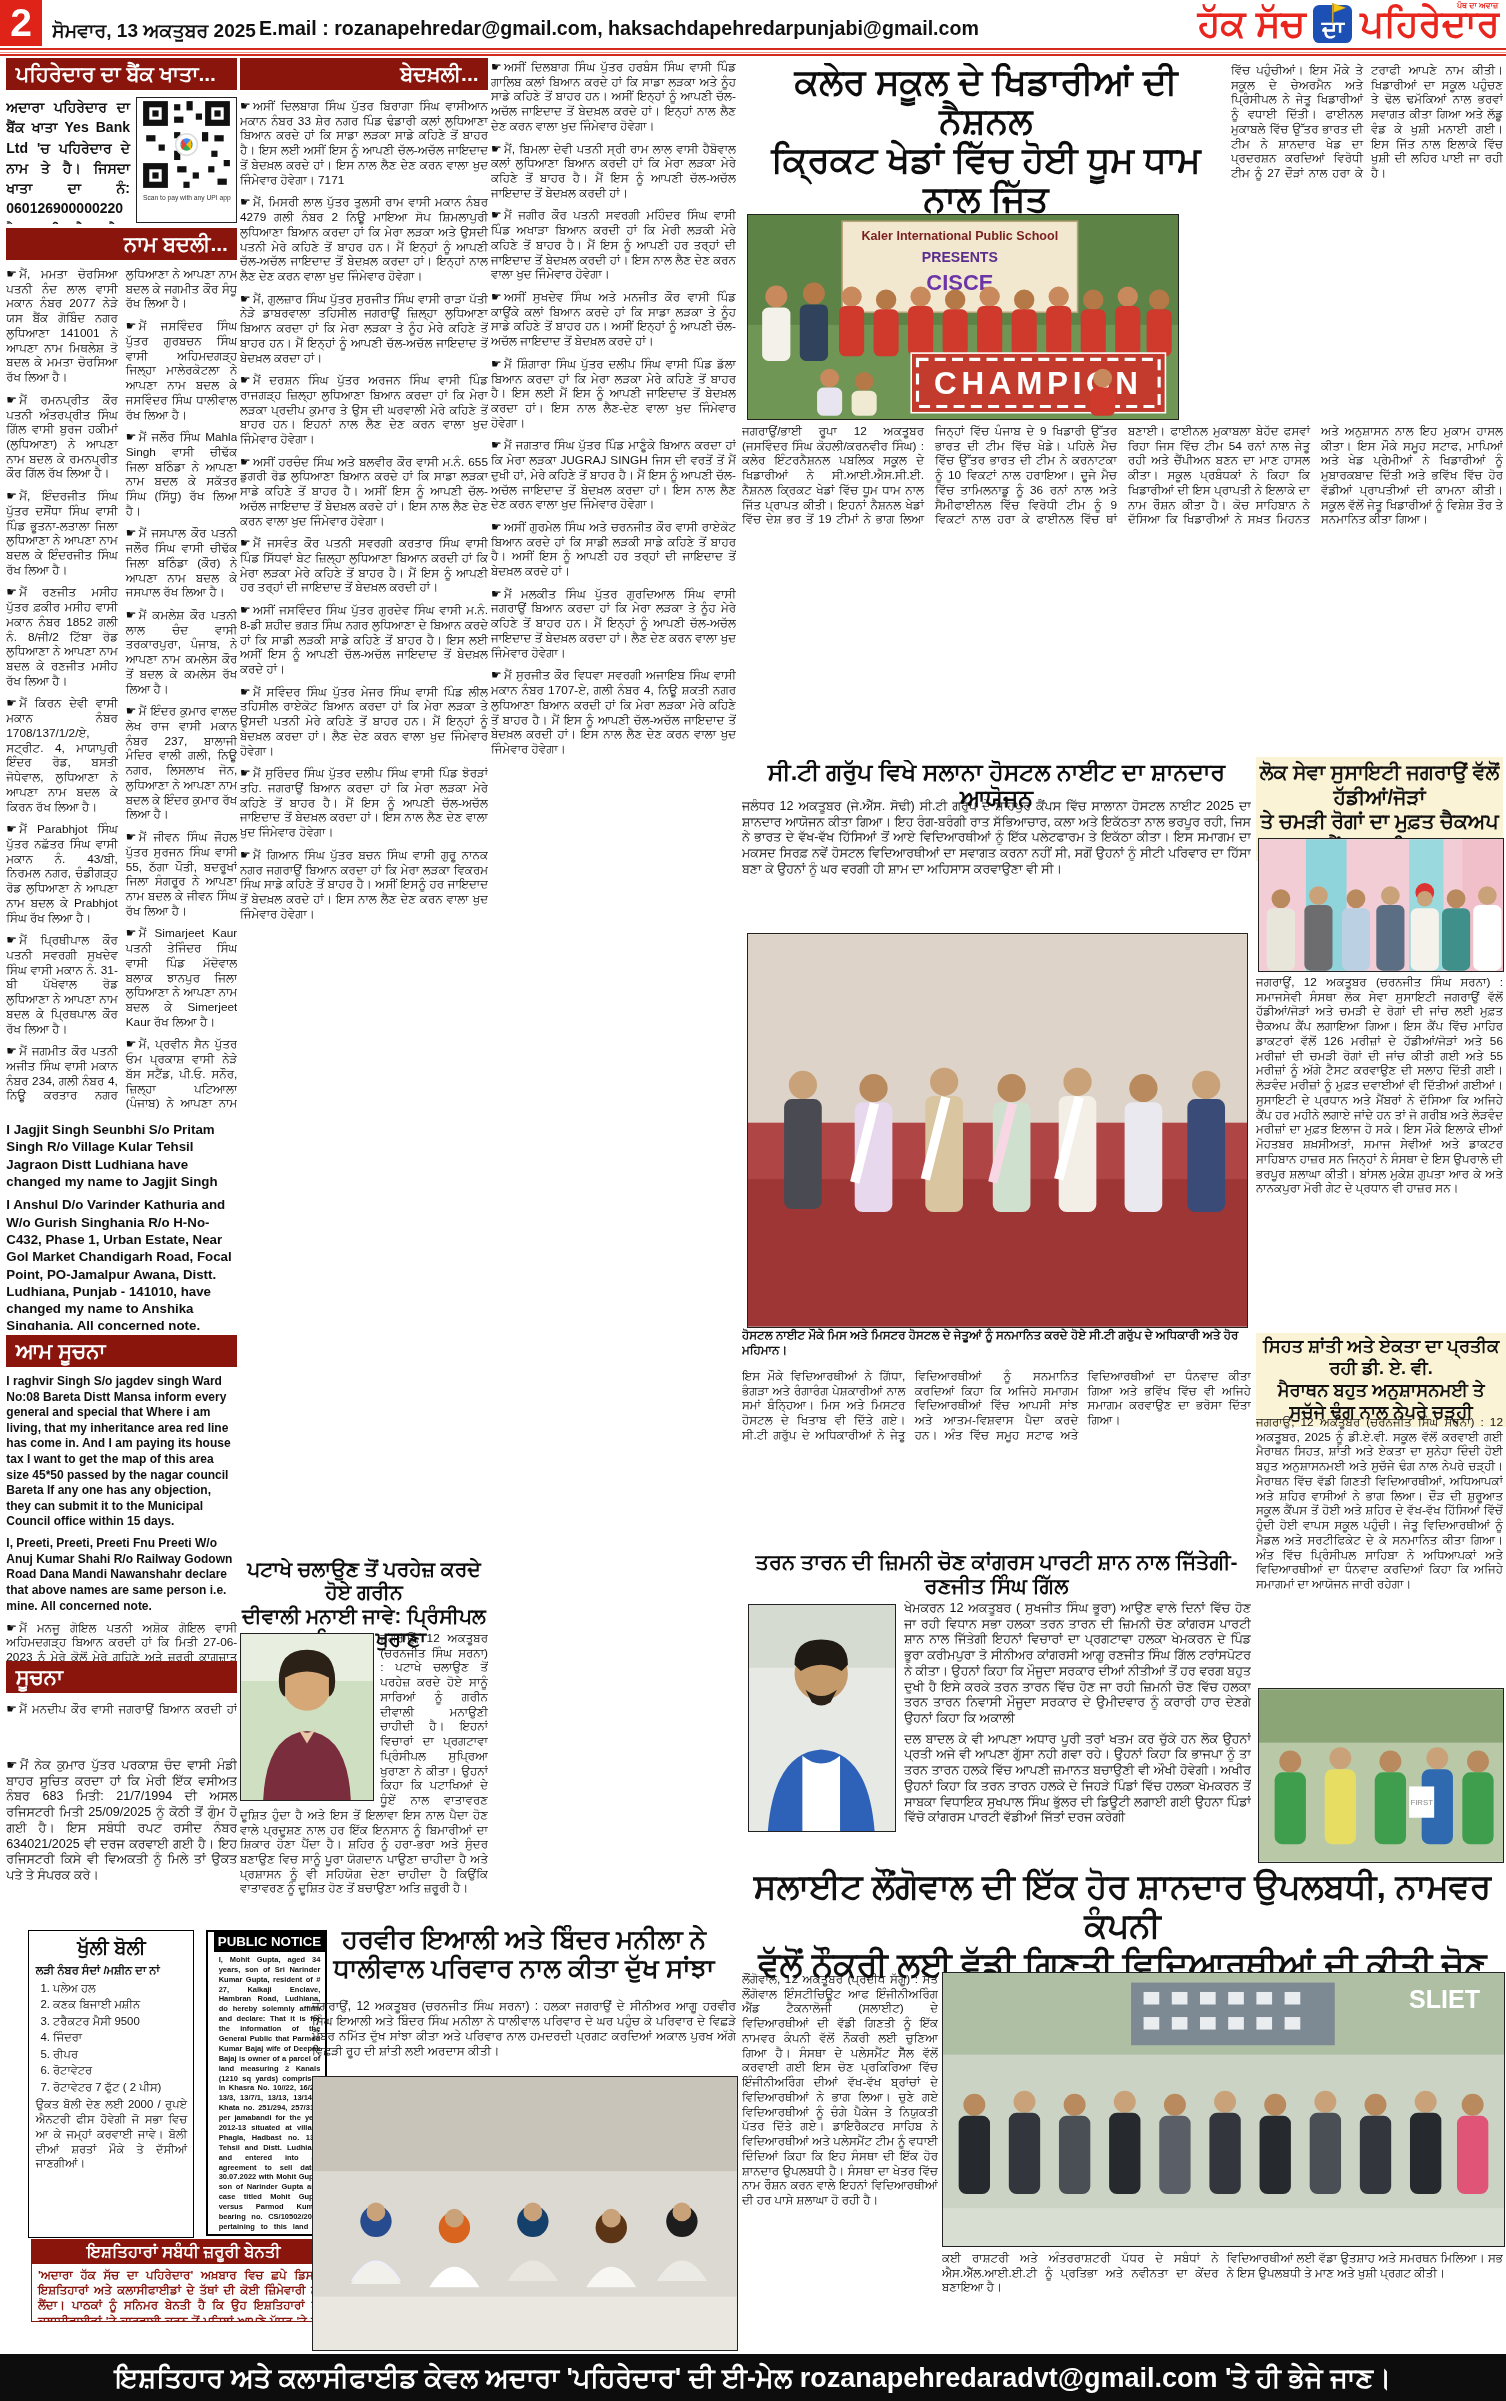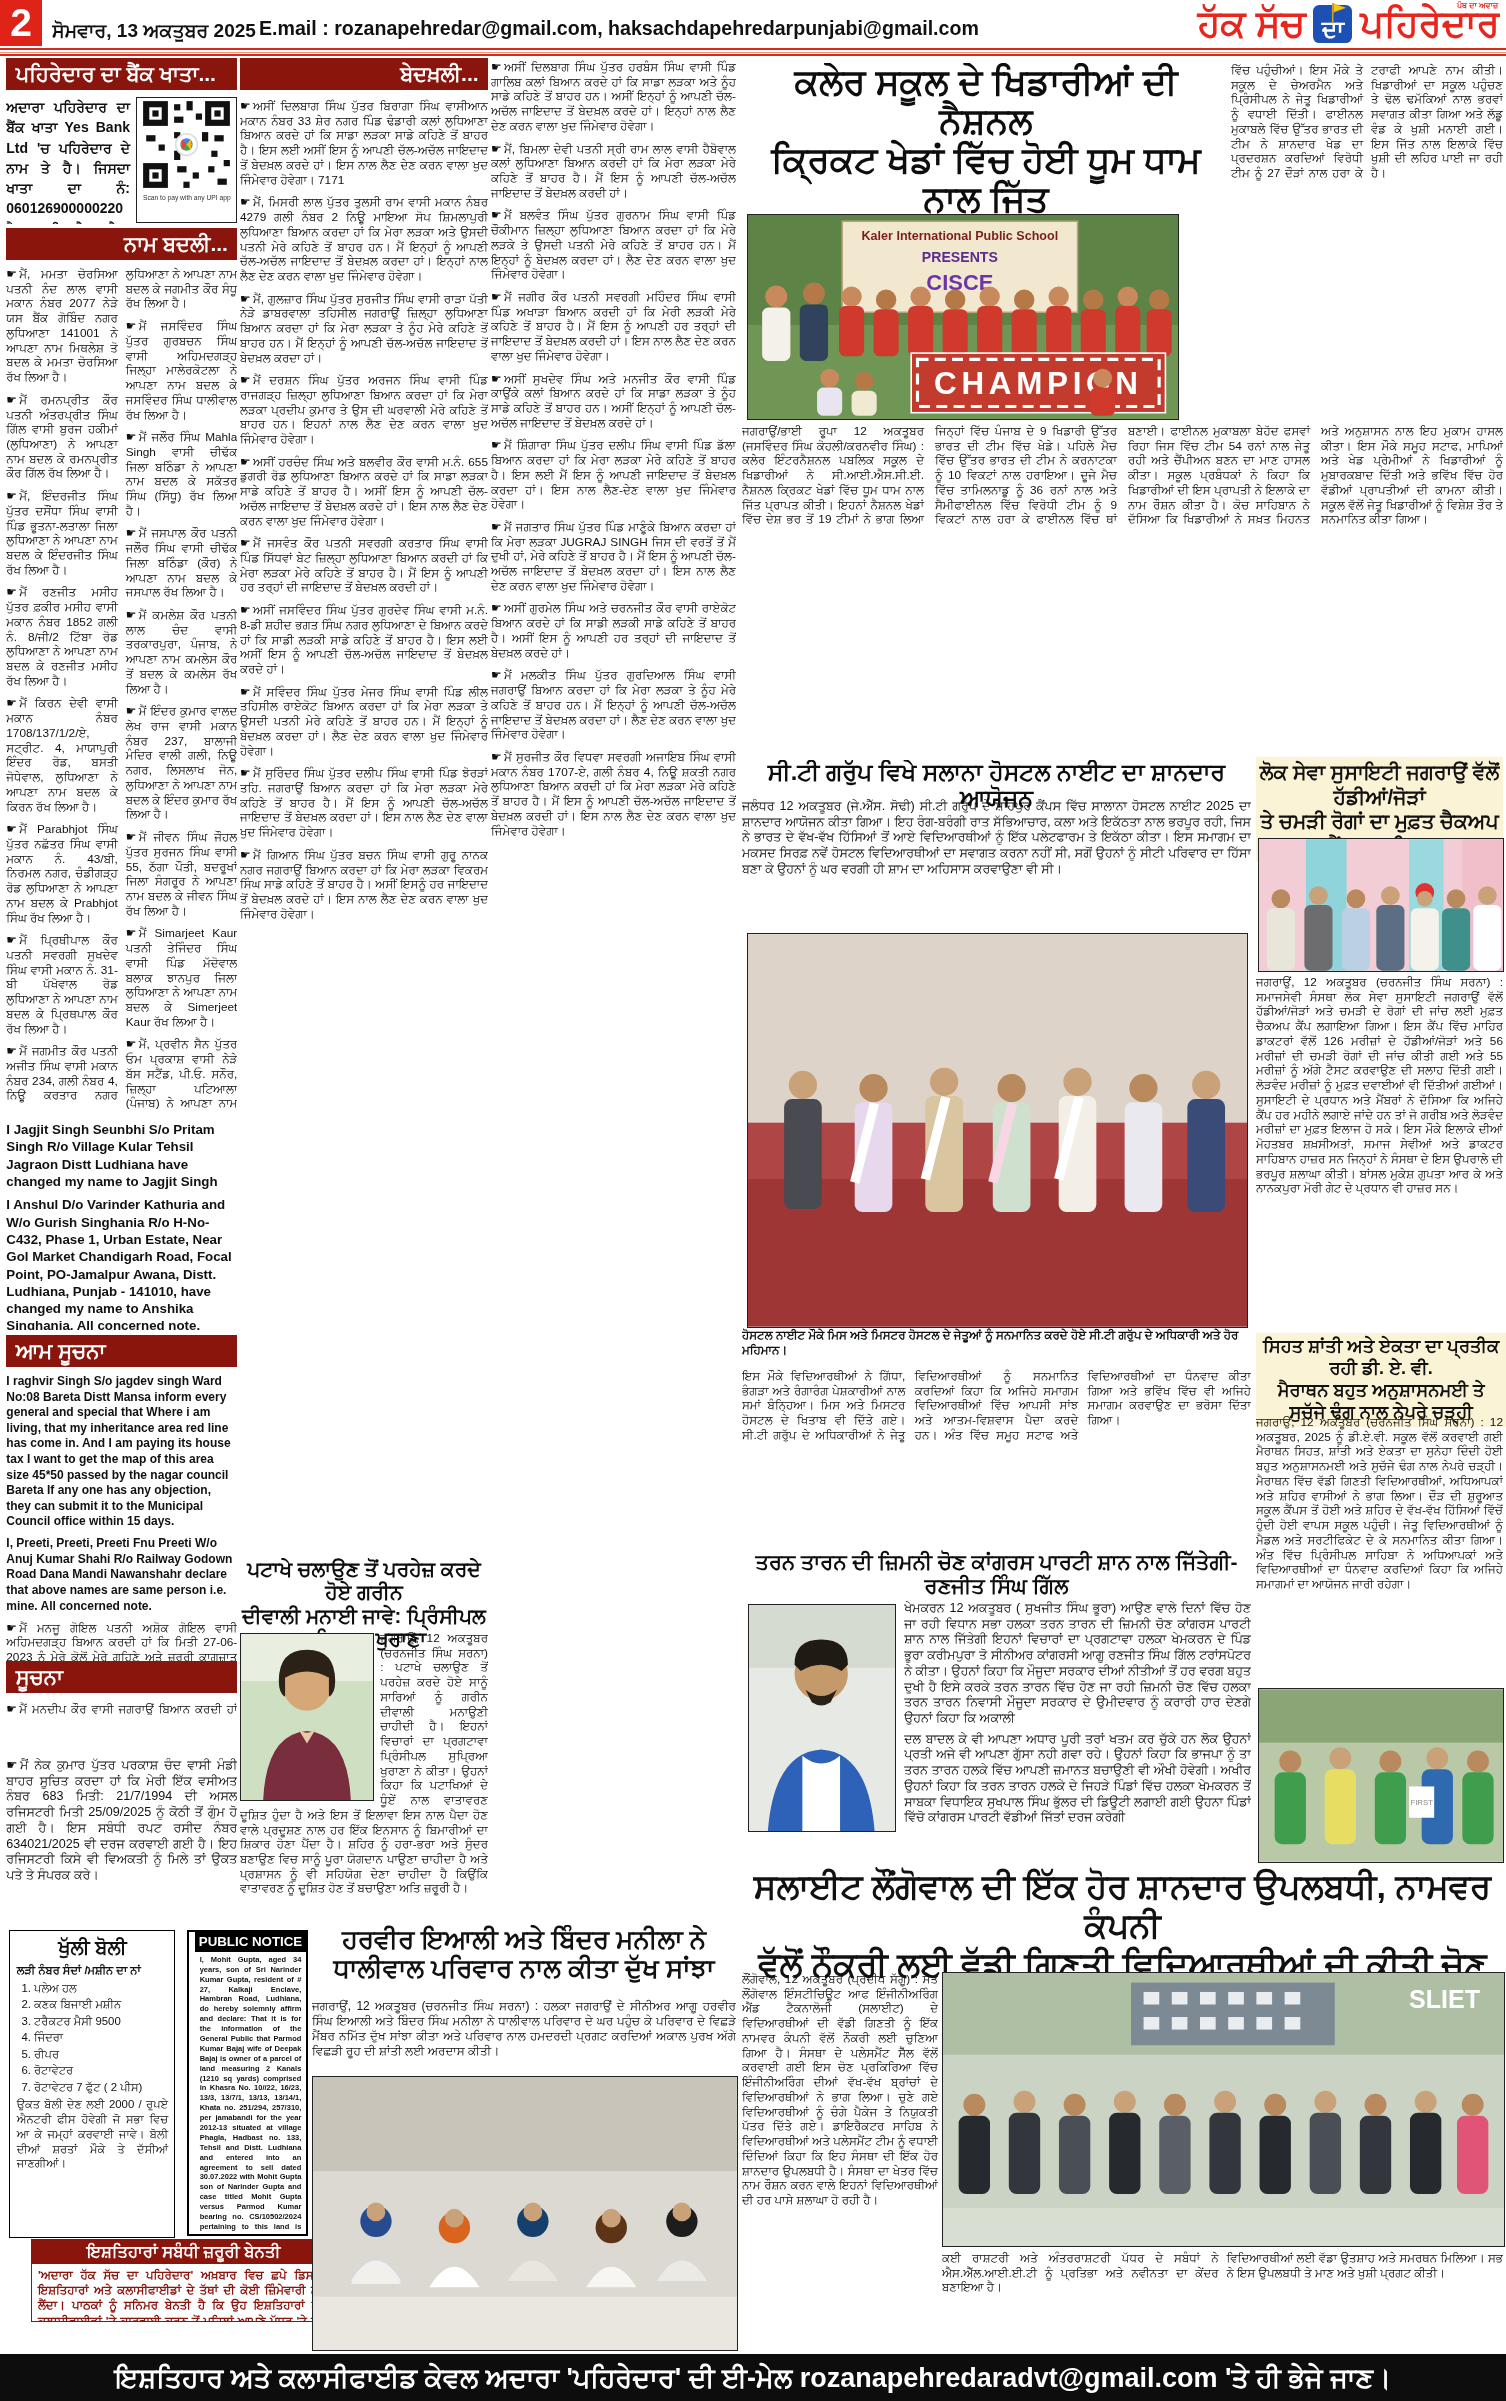--- a/index.html
+++ b/index.html
@@ -35,21 +35,21 @@
   p{margin:0 0 6.3px 0;}
   
   .photo{border:0.8px solid #222;background:#dfe5d8;}
   .cap{font-size:11.8px;font-weight:bold;line-height:1.25;}
   
   .hl-xl{font-size:36px;font-weight:bold;text-align:center;line-height:1.08;color:#0d0d0d;}
   .hl-lg{font-size:23.6px;font-weight:bold;text-align:center;line-height:1.1;color:#0d0d0d;}
   .hl-md{font-size:21px;font-weight:bold;text-align:center;line-height:1.15;color:#0d0d0d;}
   .hl-cream{background:#fbf3d5;font-weight:bold;text-align:center;color:#111;}
   
-  .box{border:1.6px solid #000;box-sizing:border-box;background:#fff;}
+  .box{border:1.6px solid #000;box-sizing:border-box;background:#fff;margin-left:19px;}
   .auction-title{font-size:19.6px;font-weight:bold;text-align:center;margin:4.7px 0;}
   .auction-body{font-size:11.4px;line-height:1.3;padding:0 6.3px;text-align:justify;}
   .auction-li{font-size:11.4px;line-height:1.45;padding-left:11px;}
   .pn-head{background:#000;color:#fff;font-weight:bold;font-size:13.3px;text-align:center;padding:2.4px 0;}
   .pn-body{font-size:7.5px;font-weight:bold;line-height:1.32;padding:3.1px 4.7px;text-align:justify;}
   .disc{border:1.6px solid #8a150d;box-sizing:border-box;}
   .disc-head{background:#8a150d;color:#fff;font-weight:bold;font-size:16.5px;text-align:center;padding:2.4px 0;}
   .disc-body{color:#8a150d;font-weight:bold;font-size:11.8px;line-height:1.3;padding:3.9px 6.3px;text-align:justify;}
   
   .footer{left:0;top:2354px;width:1506px;height:48px;background:#0d0d0d;color:#fff;
@@ -253,21 +253,20 @@
   </svg>
   <div class="flow">ਜਗਰਾਉਂ, 12 ਅਕਤੂਬਰ (ਚਰਨਜੀਤ ਸਿੰਘ ਸਰਨਾ) : ਪਟਾਖੇ ਚਲਾਉਣ ਤੋਂ ਪਰਹੇਜ਼ ਕਰਦੇ ਹੋਏ ਸਾਨੂੰ ਸਾਰਿਆਂ ਨੂੰ ਗਰੀਨ ਦੀਵਾਲੀ ਮਨਾਉਣੀ ਚਾਹੀਦੀ ਹੈ। ਇਹਨਾਂ ਵਿਚਾਰਾਂ ਦਾ ਪ੍ਰਗਟਾਵਾ ਪ੍ਰਿੰਸੀਪਲ ਸੁਪ੍ਰਿਆ ਖੁਰਾਣਾ ਨੇ ਕੀਤਾ। ਉਹਨਾਂ ਕਿਹਾ ਕਿ ਪਟਾਖਿਆਂ ਦੇ ਧੂੰਏਂ ਨਾਲ ਵਾਤਾਵਰਣ ਦੂਸ਼ਿਤ ਹੁੰਦਾ ਹੈ ਅਤੇ ਇਸ ਤੋਂ ਇਲਾਵਾ ਇਸ ਨਾਲ ਪੈਦਾ ਹੋਣ ਵਾਲੇ ਪ੍ਰਦੂਸ਼ਣ ਨਾਲ ਹਰ ਇੱਕ ਇਨਸਾਨ ਨੂੰ ਬਿਮਾਰੀਆਂ ਦਾ ਸ਼ਿਕਾਰ ਹੋਣਾ ਪੈਂਦਾ ਹੈ। ਸ਼ਹਿਰ ਨੂੰ ਹਰਾ-ਭਰਾ ਅਤੇ ਸੁੰਦਰ ਬਣਾਉਣ ਵਿਚ ਸਾਨੂੰ ਪੂਰਾ ਯੋਗਦਾਨ ਪਾਉਣਾ ਚਾਹੀਦਾ ਹੈ ਅਤੇ ਪ੍ਰਸ਼ਾਸਨ ਨੂੰ ਵੀ ਸਹਿਯੋਗ ਦੇਣਾ ਚਾਹੀਦਾ ਹੈ ਕਿਉਂਕਿ ਵਾਤਾਵਰਣ ਨੂੰ ਦੂਸ਼ਿਤ ਹੋਣ ਤੋਂ ਬਚਾਉਣਾ ਅਤਿ ਜ਼ਰੂਰੀ ਹੈ।</div>
 </div>
 
 <div class="abs flow" style="left:491px;top:60px;width:245px;height:1859px;">
 
     <p class="ci"><span class="hand">☛</span><span>ਅਸੀਂ ਦਿਲਬਾਗ ਸਿੰਘ ਪੁੱਤਰ ਹਰਬੰਸ ਸਿੰਘ ਵਾਸੀ ਪਿੰਡ ਗਾਲਿਬ ਕਲਾਂ ਬਿਆਨ ਕਰਦੇ ਹਾਂ ਕਿ ਸਾਡਾ ਲੜਕਾ ਅਤੇ ਨੂੰਹ ਸਾਡੇ ਕਹਿਣੇ ਤੋਂ ਬਾਹਰ ਹਨ। ਅਸੀਂ ਇਨ੍ਹਾਂ ਨੂੰ ਆਪਣੀ ਚੱਲ-ਅਚੱਲ ਜਾਇਦਾਦ ਤੋਂ ਬੇਦਖ਼ਲ ਕਰਦੇ ਹਾਂ। ਇਨ੍ਹਾਂ ਨਾਲ ਲੈਣ ਦੇਣ ਕਰਨ ਵਾਲਾ ਖੁਦ ਜਿੰਮੇਵਾਰ ਹੋਵੇਗਾ।</span></p>
 
     <p class="ci"><span class="hand">☛</span><span>ਮੈਂ, ਬਿਮਲਾ ਦੇਵੀ ਪਤਨੀ ਸ੍ਰੀ ਰਾਮ ਲਾਲ ਵਾਸੀ ਹੈਬੋਵਾਲ ਕਲਾਂ ਲੁਧਿਆਣਾ ਬਿਆਨ ਕਰਦੀ ਹਾਂ ਕਿ ਮੇਰਾ ਲੜਕਾ ਮੇਰੇ ਕਹਿਣੇ ਤੋਂ ਬਾਹਰ ਹੈ। ਮੈਂ ਇਸ ਨੂੰ ਆਪਣੀ ਚੱਲ-ਅਚੱਲ ਜਾਇਦਾਦ ਤੋਂ ਬੇਦਖ਼ਲ ਕਰਦੀ ਹਾਂ।</span></p>
 
-    <p class="ci"><span class="hand">☛</span><span>ਮੈਂ ਬਲਵੰਤ ਸਿੰਘ ਪੁੱਤਰ ਗੁਰਨਾਮ ਸਿੰਘ ਵਾਸੀ ਪਿੰਡ ਚੌਕੀਮਾਨ ਜ਼ਿਲ੍ਹਾ ਲੁਧਿਆਣਾ ਬਿਆਨ ਕਰਦਾ ਹਾਂ ਕਿ ਮੇਰੇ ਲੜਕੇ ਤੇ ਉਸਦੀ ਪਤਨੀ ਮੇਰੇ ਕਹਿਣੇ ਤੋਂ ਬਾਹਰ ਹਨ। ਮੈਂ ਇਨ੍ਹਾਂ ਨੂੰ ਬੇਦਖ਼ਲ ਕਰਦਾ ਹਾਂ। ਲੈਣ ਦੇਣ ਕਰਨ ਵਾਲਾ ਖੁਦ ਜਿੰਮੇਵਾਰ ਹੋਵੇਗਾ।</span></p>
 
     <p class="ci"><span class="hand">☛</span><span>ਮੈਂ ਜਗੀਰ ਕੌਰ ਪਤਨੀ ਸਵਰਗੀ ਮਹਿੰਦਰ ਸਿੰਘ ਵਾਸੀ ਪਿੰਡ ਅਖਾੜਾ ਬਿਆਨ ਕਰਦੀ ਹਾਂ ਕਿ ਮੇਰੀ ਲੜਕੀ ਮੇਰੇ ਕਹਿਣੇ ਤੋਂ ਬਾਹਰ ਹੈ। ਮੈਂ ਇਸ ਨੂੰ ਆਪਣੀ ਹਰ ਤਰ੍ਹਾਂ ਦੀ ਜਾਇਦਾਦ ਤੋਂ ਬੇਦਖ਼ਲ ਕਰਦੀ ਹਾਂ। ਇਸ ਨਾਲ ਲੈਣ ਦੇਣ ਕਰਨ ਵਾਲਾ ਖੁਦ ਜਿੰਮੇਵਾਰ ਹੋਵੇਗਾ।</span></p>
 
     <p class="ci"><span class="hand">☛</span><span>ਅਸੀਂ ਸੁਖਦੇਵ ਸਿੰਘ ਅਤੇ ਮਨਜੀਤ ਕੌਰ ਵਾਸੀ ਪਿੰਡ ਕਾਉਂਕੇ ਕਲਾਂ ਬਿਆਨ ਕਰਦੇ ਹਾਂ ਕਿ ਸਾਡਾ ਲੜਕਾ ਤੇ ਨੂੰਹ ਸਾਡੇ ਕਹਿਣੇ ਤੋਂ ਬਾਹਰ ਹਨ। ਅਸੀਂ ਇਨ੍ਹਾਂ ਨੂੰ ਆਪਣੀ ਚੱਲ-ਅਚੱਲ ਜਾਇਦਾਦ ਤੋਂ ਬੇਦਖ਼ਲ ਕਰਦੇ ਹਾਂ।</span></p>
 
     <p class="ci"><span class="hand">☛</span><span>ਮੈਂ ਸ਼ਿੰਗਾਰਾ ਸਿੰਘ ਪੁੱਤਰ ਦਲੀਪ ਸਿੰਘ ਵਾਸੀ ਪਿੰਡ ਡੱਲਾ ਬਿਆਨ ਕਰਦਾ ਹਾਂ ਕਿ ਮੇਰਾ ਲੜਕਾ ਮੇਰੇ ਕਹਿਣੇ ਤੋਂ ਬਾਹਰ ਹੈ। ਇਸ ਲਈ ਮੈਂ ਇਸ ਨੂੰ ਆਪਣੀ ਜਾਇਦਾਦ ਤੋਂ ਬੇਦਖ਼ਲ ਕਰਦਾ ਹਾਂ। ਇਸ ਨਾਲ ਲੈਣ-ਦੇਣ ਵਾਲਾ ਖੁਦ ਜਿੰਮੇਵਾਰ ਹੋਵੇਗਾ।</span></p>
 
     <p class="ci"><span class="hand">☛</span><span>ਮੈਂ ਜਗਤਾਰ ਸਿੰਘ ਪੁੱਤਰ ਪਿੰਡ ਮਾਣੂੰਕੇ ਬਿਆਨ ਕਰਦਾ ਹਾਂ ਕਿ ਮੇਰਾ ਲੜਕਾ JUGRAJ SINGH ਜਿਸ ਦੀ ਵਰਤੋਂ ਤੋਂ ਮੈਂ ਦੁਖੀ ਹਾਂ, ਮੇਰੇ ਕਹਿਣੇ ਤੋਂ ਬਾਹਰ ਹੈ। ਮੈਂ ਇਸ ਨੂੰ ਆਪਣੀ ਚੱਲ-ਅਚੱਲ ਜਾਇਦਾਦ ਤੋਂ ਬੇਦਖ਼ਲ ਕਰਦਾ ਹਾਂ। ਇਸ ਨਾਲ ਲੈਣ ਦੇਣ ਕਰਨ ਵਾਲਾ ਖੁਦ ਜਿੰਮੇਵਾਰ ਹੋਵੇਗਾ।</span></p>
 
     <p class="ci"><span class="hand">☛</span><span>ਅਸੀਂ ਗੁਰਮੇਲ ਸਿੰਘ ਅਤੇ ਚਰਨਜੀਤ ਕੌਰ ਵਾਸੀ ਰਾਏਕੋਟ ਬਿਆਨ ਕਰਦੇ ਹਾਂ ਕਿ ਸਾਡੀ ਲੜਕੀ ਸਾਡੇ ਕਹਿਣੇ ਤੋਂ ਬਾਹਰ ਹੈ। ਅਸੀਂ ਇਸ ਨੂੰ ਆਪਣੀ ਹਰ ਤਰ੍ਹਾਂ ਦੀ ਜਾਇਦਾਦ ਤੋਂ ਬੇਦਖ਼ਲ ਕਰਦੇ ਹਾਂ।</span></p>

